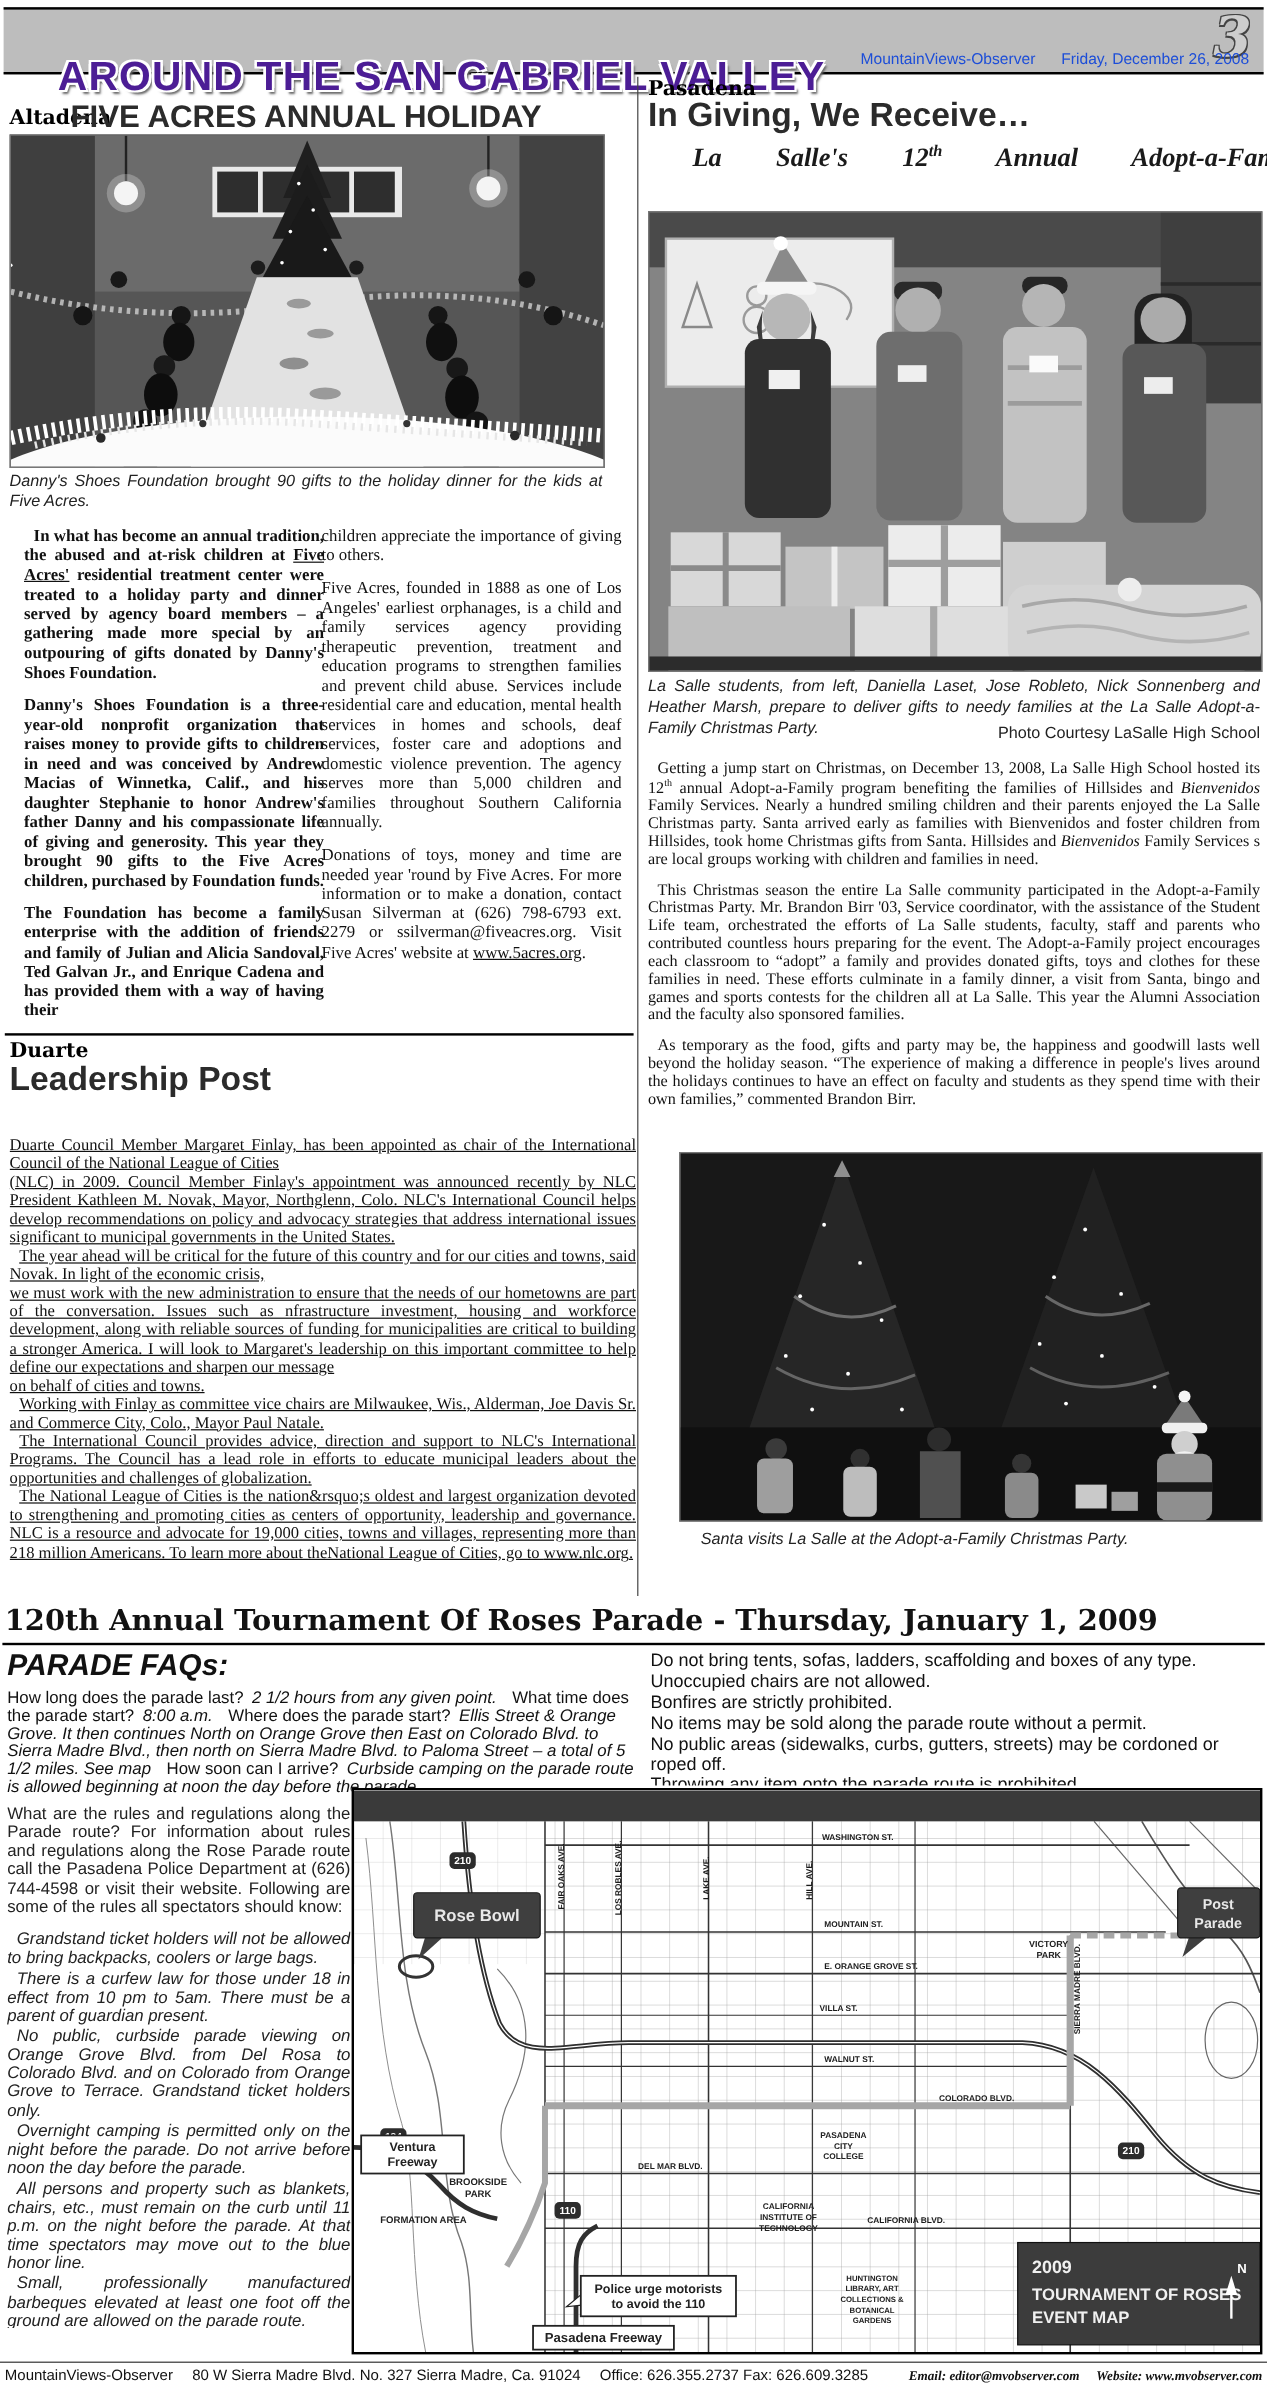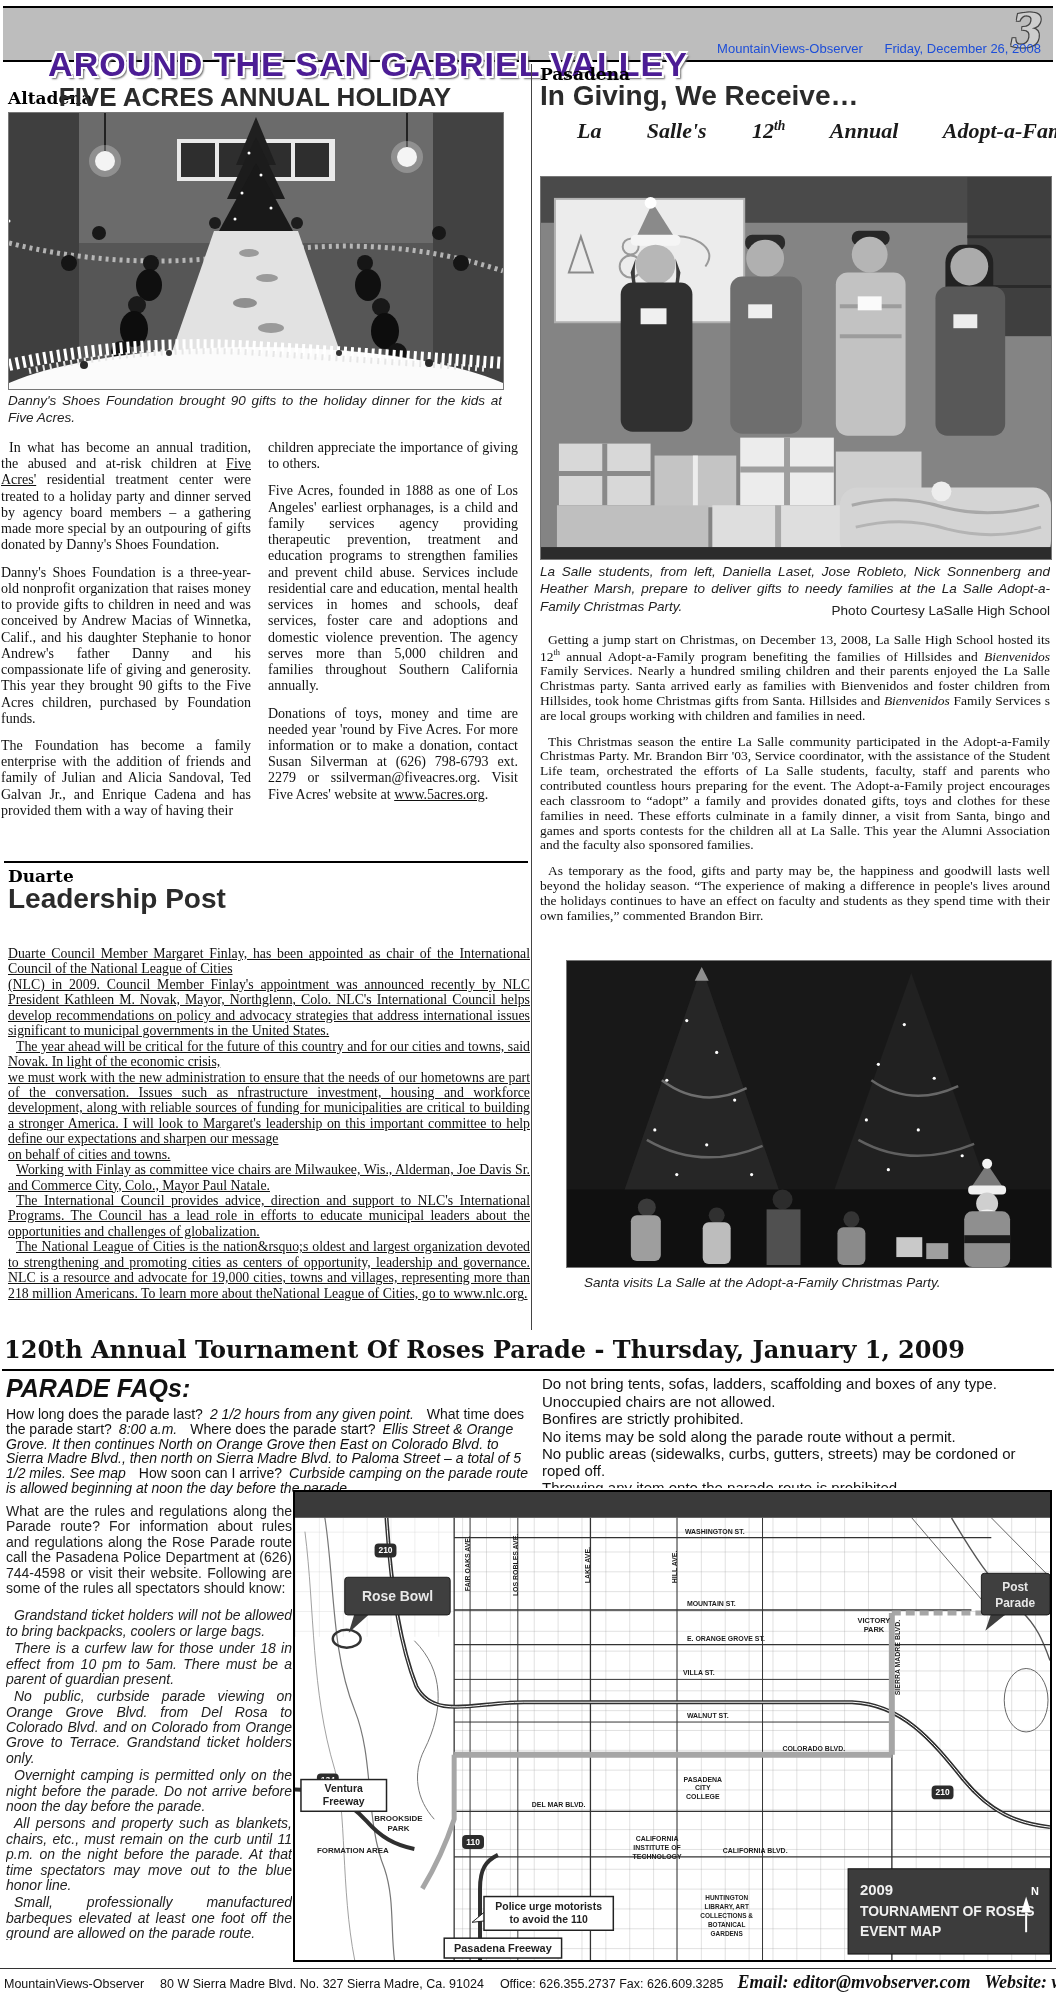--- a/index.html
+++ b/index.html
@@ -47,21 +47,21 @@
   .rulelist div{margin-bottom:1px;}
   .infocol{position:absolute;font-family:"Liberation Sans",sans-serif;font-size:14px;line-height:1.1;
            text-align:justify;overflow:hidden;color:#222;}
   .infocol .itm{font-style:italic;margin-top:2px;text-indent:8px;}
   .infocol .intro{margin-bottom:12px;}
   .mapbox{position:absolute;left:293px;top:1490px;width:759px;height:472px;border:2px solid #000;box-sizing:border-box;background:#fff;}
   
   .footer{position:absolute;left:4px;right:4px;top:1972px;display:flex;align-items:baseline;
           font-family:"Liberation Sans",sans-serif;font-size:12.5px;color:#111;white-space:nowrap;}
   .footer .fgap{flex:1;}
-  .footer .fit{font-family:"Liberation Serif",serif;font-style:italic;font-weight:bold;font-size:18px;margin-left:14px;}
+  .footer .fit{font-family:"Liberation Serif",serif;font-style:italic;font-weight:bold;font-size:11px;margin-left:14px;}
 </style>
 </head>
 <body>
 
 <div class="page">
 
   <div class="hbar">
     <div class="htitle">AROUND THE SAN GABRIEL VALLEY</div>
     <div class="hnum">3</div>
     <div class="hpub">
@@ -130,21 +130,21 @@
       <path d="M 0 252 Q 120 226 247 234 Q 374 242 494 250" stroke="#ffffff" stroke-width="12" fill="none" stroke-dasharray="3 4"></path>
       <path d="M 20 258 Q 140 232 250 240 Q 370 248 480 256" stroke="#e6e6e6" stroke-width="6" fill="none" stroke-dasharray="2 5"></path>
       <circle cx="75" cy="252" r="4" fill="#2a2a2a"></circle>
         <circle cx="420" cy="250" r="4" fill="#2a2a2a"></circle>
       <circle cx="160" cy="240" r="3" fill="#333"></circle>
         <circle cx="330" cy="240" r="3" fill="#333"></circle>
     </svg>
   </div>
   <div class="cap" style="left:8px;top:392px;width:494px;height:40px;">Danny's Shoes Foundation brought 90 gifts to the holiday dinner for the kids at Five Acres.</div>
 
-  <div class="body-serif" style="left:1px;top:440px;width:250px;height:418px;">
+  <div class="body-serif" style="left:20px;top:440px;width:250px;height:418px;font-weight:bold;">
     <p class="ind"><span>In what has become an annual tradition, the abused and at-risk children at </span><span class="ulink">Five Acres'</span><span> residential treatment center were treated to a holiday party and dinner served by agency board members – a gathering made more special by an outpouring of gifts donated by Danny's Shoes Foundation.</span></p>
     <div class="gap"></div>
     <p>Danny's Shoes Foundation is a three-year-old nonprofit organization that raises money to provide gifts to children in need and was conceived by Andrew Macias of Winnetka, Calif., and his daughter Stephanie to honor Andrew's father Danny and his compassionate life of giving and generosity. This year they brought 90 gifts to the Five Acres children, purchased by Foundation funds.</p>
     <div class="gap"></div>
     <p>The Foundation has become a family enterprise with the addition of friends and family of Julian and Alicia Sandoval, Ted Galvan Jr., and Enrique Cadena and has provided them with a way of having their</p>
   </div>
   <div class="body-serif" style="left:268px;top:440px;width:250px;height:418px;">
     <p>children appreciate the importance of giving to others.</p>
     <div class="gap"></div>
     <p>Five Acres, founded in 1888 as one of Los Angeles' earliest orphanages, is a child and family services agency providing therapeutic prevention, treatment and education programs to strengthen families and prevent child abuse. Services include residential care and education, mental health services in homes and schools, deaf services, foster care and adoptions and domestic violence prevention. The agency serves more than 5,000 children and families throughout Southern California annually.</p>

